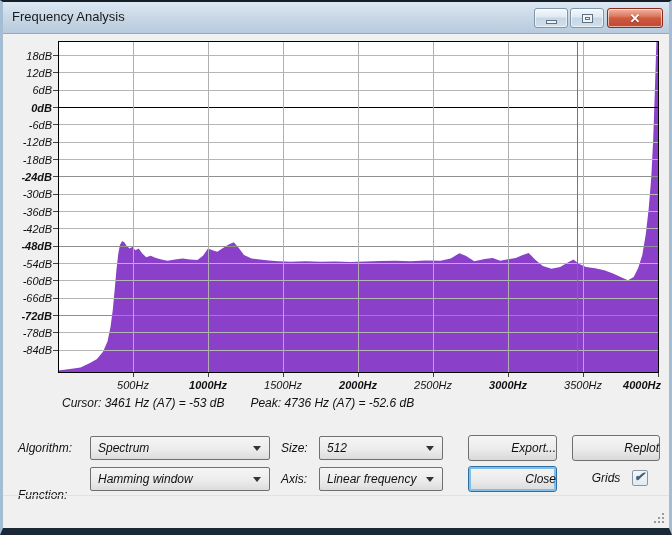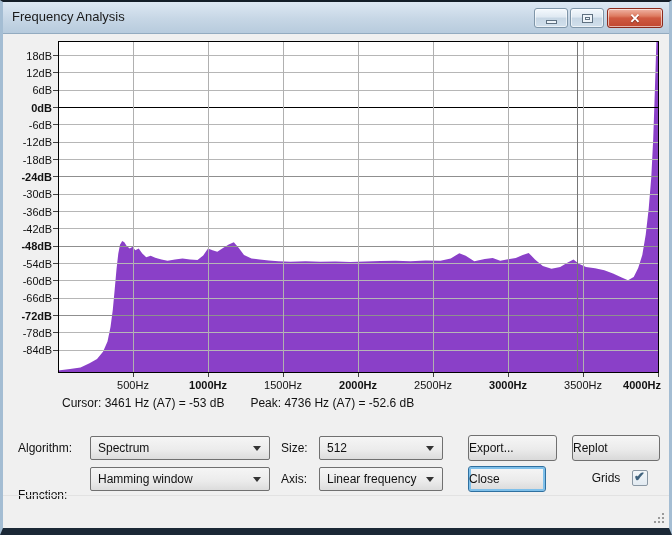--- a/index.html
+++ b/index.html
@@ -20,34 +20,34 @@
   .wbtn.close{left:604px;width:56px;border-color:#8c2a1c;
     background:linear-gradient(#f0b5a5,#dd7a5f 40%,#cf5a41 50%,#c14730);}
   .min-glyph{position:absolute;left:11px;top:11px;width:11px;height:4px;
     border:1px solid #5f7181;background:#eef4f9;}
   .max-glyph{position:absolute;left:11px;top:5px;width:11px;height:9px;
     border:1px solid #5f7181;background:#eef4f9;}
   .max-glyph-inner{position:absolute;left:2px;top:2px;width:5px;height:3px;
     border:1px solid #5f7181;}
   .close-glyph{position:absolute;left:0;top:2px;width:100%;text-align:center;
     color:#fff;font-size:13px;font-weight:bold;text-shadow:0 1px 1px #7c2315;}
-  .content{position:relative;width:666px;height:494px;background:#f0f0f0;overflow:hidden;}
+  .content{position:relative;width:666px;height:494px;background:#f0f0f0;overflow:hidden;font-style:italic;}
   #chart{position:absolute;left:0;top:0;}
   #chart text{font-family:"Liberation Sans",sans-serif;}
   .statusline{position:absolute;left:59px;top:362px;font-size:12px;color:#111;white-space:nowrap;}
   .statusline span{margin-right:26px;}
   .lbl{position:absolute;font-size:12px;color:#111;height:24px;line-height:24px;}
   .combo{position:absolute;height:24px;border:1px solid #707070;border-radius:2px;
     background:linear-gradient(#f5f5f5,#ebebeb 60%,#dcdcdc);
     font-size:12px;color:#111;line-height:22px;padding-left:7px;cursor:default;}
   .combo .arrow{position:absolute;right:8px;top:9px;width:0;height:0;
     border-left:4px solid transparent;border-right:4px solid transparent;border-top:5px solid #333;}
   .btn{position:absolute;height:26px;border:1px solid #707070;border-radius:3px;
     background:linear-gradient(#f6f6f6,#ebebeb 55%,#d9d9d9);
-    font-size:12px;color:#111;text-align:left;line-height:24px;cursor:default;}
+    font-size:12px;color:#111;text-align:right;line-height:24px;cursor:default;}
   .btn.default{border:1px solid #2f70a0;box-shadow:inset 0 0 0 2px #7fc0ea;}
   .checkbox{position:absolute;width:16px;height:16px;border:1px solid #8a97a3;border-radius:2px;
     background:linear-gradient(#f4f7fa,#e2eaf1);text-align:center;}
   .checkbox .check{position:absolute;left:1px;top:-2px;font-size:13px;font-weight:bold;color:#41637e;}
   .statusbar{position:absolute;left:0;top:461px;width:666px;height:33px;border-top:1px solid #e2e2e2;}
   .grip{position:absolute;right:3px;bottom:3px;width:13px;height:13px;}
 </style>
 </head>
 <body>
 
@@ -179,21 +179,21 @@
     <div class="lbl" style="left:15px;top:433px;margin-top:16px;">Function:</div>
     <div class="combo" style="left:87px;top:433px;width:180px;">
       <span>Hamming window</span>
       <span class="arrow"></span>
     </div>
     <div class="lbl" style="left:278px;top:433px;">Axis:</div>
     <div class="combo" style="left:316px;top:433px;width:124px;">
       <span>Linear frequency</span>
       <span class="arrow"></span>
     </div>
-    <div class="btn default" style="left:465px;top:432px;width:78px;">Close</div>
+    <div class="btn default" style="left:465px;top:432px;width:89px;">Close</div>
     <div class="lbl" style="left:581px;top:432px;width:44px;text-align:center;">Grids</div>
     <div class="checkbox" style="left:629px;top:436px;">
       <span class="check" id="grids-check">✔</span>
     </div>
 
     <div class="statusbar">
       <svg class="grip" width="13" height="13">
         <g fill="#9a9a9a">
           <rect x="9" y="1" width="2" height="2"></rect>
             <rect x="9" y="5" width="2" height="2"></rect>

